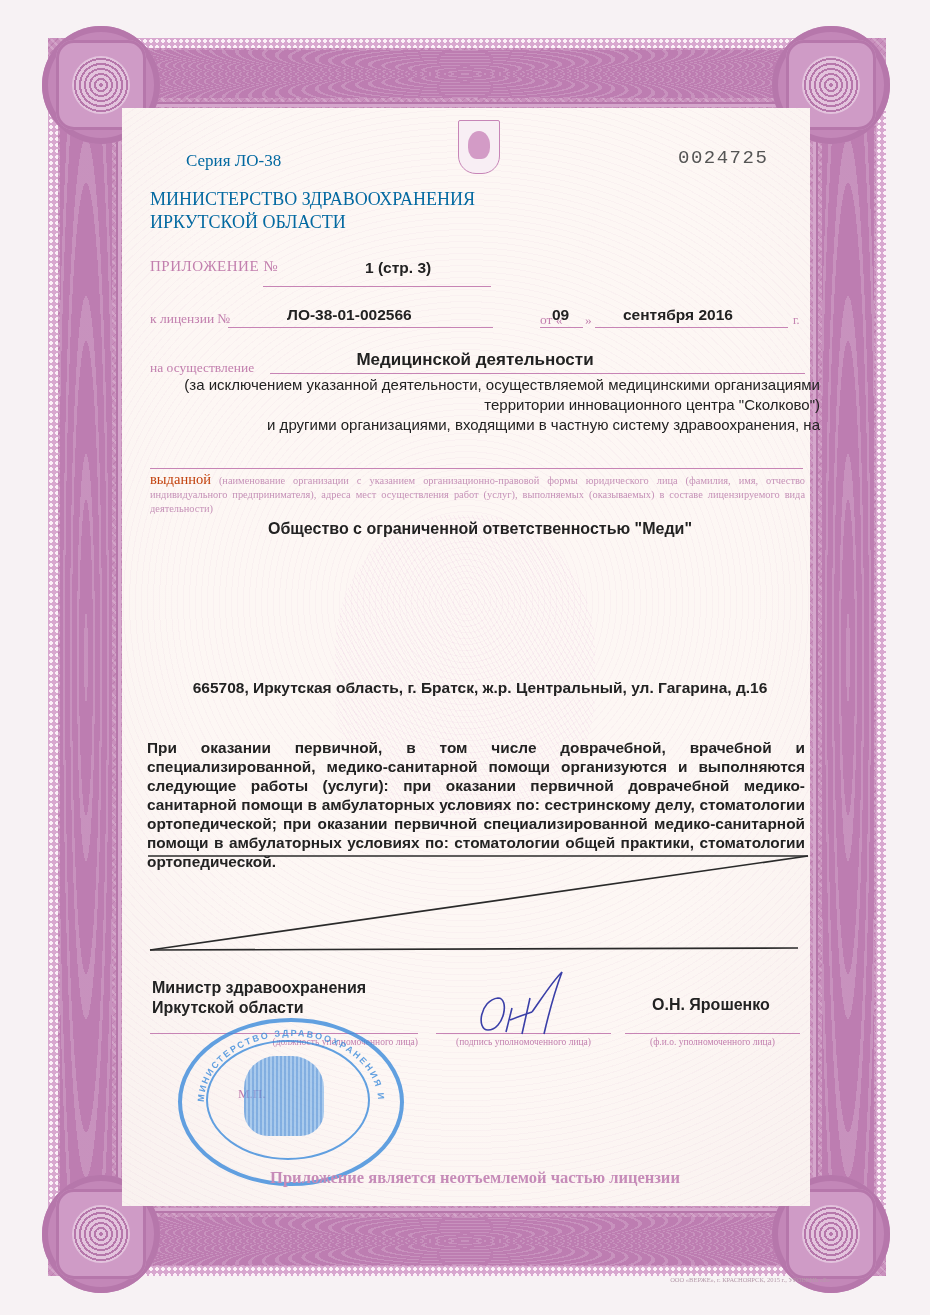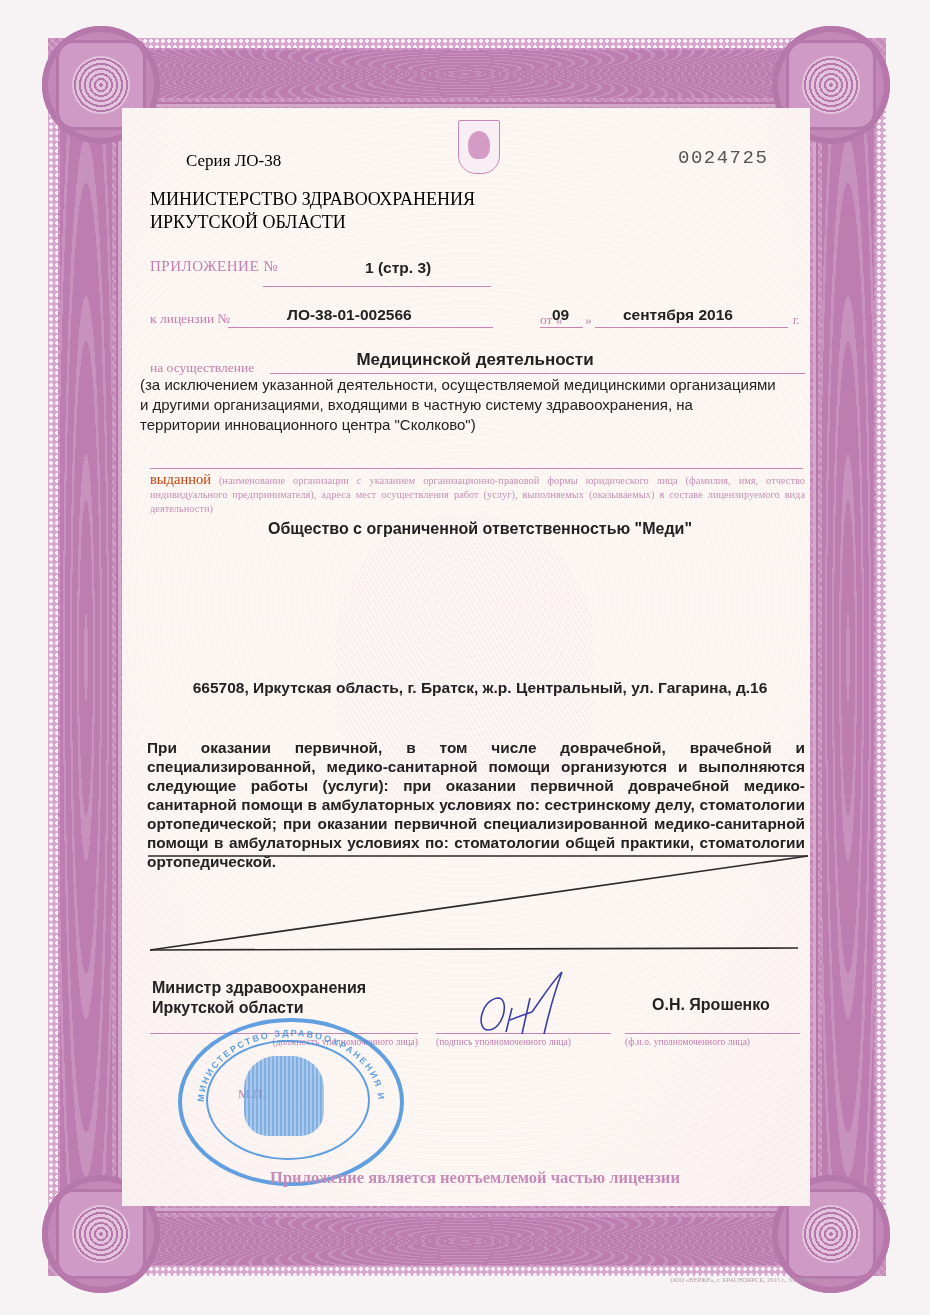--- a/index.html
+++ b/index.html
@@ -39,21 +39,21 @@
   .paper { position:absolute; left:122px; top:108px; width:688px; height:1098px;
     background: radial-gradient(ellipse at 50% 35%, #fdf7f4 0 60%, #f9f1ef 100%); }
   .paper::before { content:""; position:absolute; inset:0;
     background: repeating-radial-gradient(circle at 50% 45%, rgba(210,160,200,0.07) 0 1px, transparent 1px 6px); }
 
   .emblem-wm { position:absolute; left:335px; top:515px; width:260px; height:300px; border-radius:45% 45% 40% 40%;
     background: repeating-linear-gradient(60deg, rgba(220,160,210,0.16) 0 1px, transparent 1px 4px);
     opacity:0.8; }
 
   .abs { position:absolute; }
-  .pink { color:#000000; font-family:"Liberation Serif", serif; }
+  .pink { color:#0369a1; font-family:"Liberation Serif", serif; }
   .pink-small { color:#c27fae; font-family:"Liberation Serif", serif; }
   .fill { color:#222; font-weight:bold; font-family:"Liberation Sans", sans-serif; }
   .uline { position:absolute; height:1px; background:#c784b5; }
 
   .crest { position:absolute; left:458px; top:120px; width:40px; height:52px; border:1px solid #c785b7; border-radius:2px 2px 18px 18px; background:#f8eef4; }
   .crest span { position:absolute; left:9px; top:10px; width:22px; height:28px; border-radius:50% 50% 40% 40%; background:#d39bc6; }
 
   .body-text { position:absolute; left:147px; top:738px; width:658px; font-size:15.4px; line-height:19px; font-weight:bold; color:#222; text-align:justify; text-align-last:left; }
 
   .stamp { position:absolute; left:178px; top:1018px; width:218px; height:160px; border-radius:50%; border:4px solid #3b8bdc; opacity:0.8; }
@@ -107,24 +107,24 @@
 <div class="uline" style="left:540px;top:327px;width:43px;"></div>
 <div class="abs fill" style="left:552px;top:306px;font-size:15.5px;">09</div>
 <div class="abs pink-small" style="left:585px;top:312px;font-size:13.5px;">»</div>
 <div class="uline" style="left:595px;top:327px;width:193px;"></div>
 <div class="abs fill" style="left:623px;top:306px;font-size:15.5px;">сентября 2016</div>
 <div class="abs pink-small" style="left:793px;top:313px;font-size:12px;">г.</div>
 
 <div class="abs pink-small" style="left:150px;top:360px;font-size:13.5px;">на осуществление</div>
 <div class="uline" style="left:270px;top:373px;width:535px;"></div>
 <div class="abs fill" style="left:270px;width:410px;top:350px;font-size:17px;text-align:center;">Медицинской деятельности</div>
-<div class="abs" style="left:140px;width:680px;top:375px;font-size:15px;line-height:20px;color:#222;text-align:left;">
+<div class="abs" style="left:140px;width:680px;top:375px;font-size:15px;line-height:20px;color:#222;text-align:right;">
   <div>(за исключением указанной деятельности, осуществляемой медицинскими организациями</div>
+  <div>территории инновационного центра "Сколково")</div>
   <div>и другими организациями, входящими в частную систему здравоохранения, на</div>
-  <div>территории инновационного центра "Сколково")</div>
 </div>
 
 <div class="uline" style="left:150px;top:468px;width:653px;"></div>
 <div class="abs" style="left:150px;width:655px;top:472px;font-size:10.4px;line-height:14px;color:#c692b8;font-family:'Liberation Serif', serif;text-align:justify;">
   <span style="font-size:14.5px;color:#c2410c;">выданной</span>
   <span>(наименование организации с указанием организационно-правовой формы юридического лица (фамилия, имя, отчество индивидуального предпринимателя), адреса мест осуществления работ (услуг), выполняемых (оказываемых)  в составе лицензируемого вида деятельности)</span>
 </div>
 <div class="abs fill" style="left:140px;width:680px;top:520px;font-size:16px;text-align:center;">Общество с ограниченной ответственностью "Меди"</div>
 <div class="abs fill" style="left:140px;width:680px;top:679px;font-size:15.5px;text-align:center;">665708, Иркутская область, г. Братск, ж.р. Центральный, ул. Гагарина, д.16</div>
 
@@ -139,22 +139,22 @@
 <div class="abs fill" style="left:152px;top:978px;font-size:16px;line-height:20px;">
   <div>Министр здравоохранения</div>
   <div>Иркутской области</div>
 </div>
 <div class="abs fill" style="left:652px;top:996px;font-size:16px;">О.Н. Ярошенко</div>
 
 <div class="uline" style="left:150px;top:1033px;width:268px;"></div>
 <div class="uline" style="left:436px;top:1033px;width:175px;"></div>
 <div class="uline" style="left:625px;top:1033px;width:175px;"></div>
 <div class="abs pink-small" style="left:150px;width:268px;top:1037px;font-size:9.5px;text-align:right;">(должность уполномоченного лица)</div>
-<div class="abs pink-small" style="left:436px;width:175px;top:1037px;font-size:9.5px;text-align:left;">(подпись уполномоченного лица)</div>
-<div class="abs pink-small" style="left:625px;width:175px;top:1037px;font-size:9.5px;">(ф.и.о. уполномоченного лица)</div>
+<div class="abs pink-small" style="left:436px;width:175px;top:1037px;font-size:9.5px;text-align:center;">(подпись уполномоченного лица)</div>
+<div class="abs pink-small" style="left:625px;width:175px;top:1037px;font-size:9.5px;text-align:center;">(ф.и.о. уполномоченного лица)</div>
 
 <svg class="sig-svg" width="110" height="70">
   <path d="M28 30 C10 32, 6 62, 18 62 C34 62, 40 30, 28 30 Z" fill="none" stroke="#3a3fa8" stroke-width="1.6"></path>
   <path d="M42 40 L36 64 M40 52 C50 48, 56 46, 62 44 M60 30 L52 66" fill="none" stroke="#3a3fa8" stroke-width="1.6"></path>
   <path d="M62 44 C72 30, 82 14, 92 4 C86 20, 80 40, 74 66" fill="none" stroke="#3a3fa8" stroke-width="1.6"></path>
 </svg>
 
 <div class="abs pink-small" style="left:238px;top:1086px;font-size:13px;">М.П.</div>
 
 <div class="stamp">

